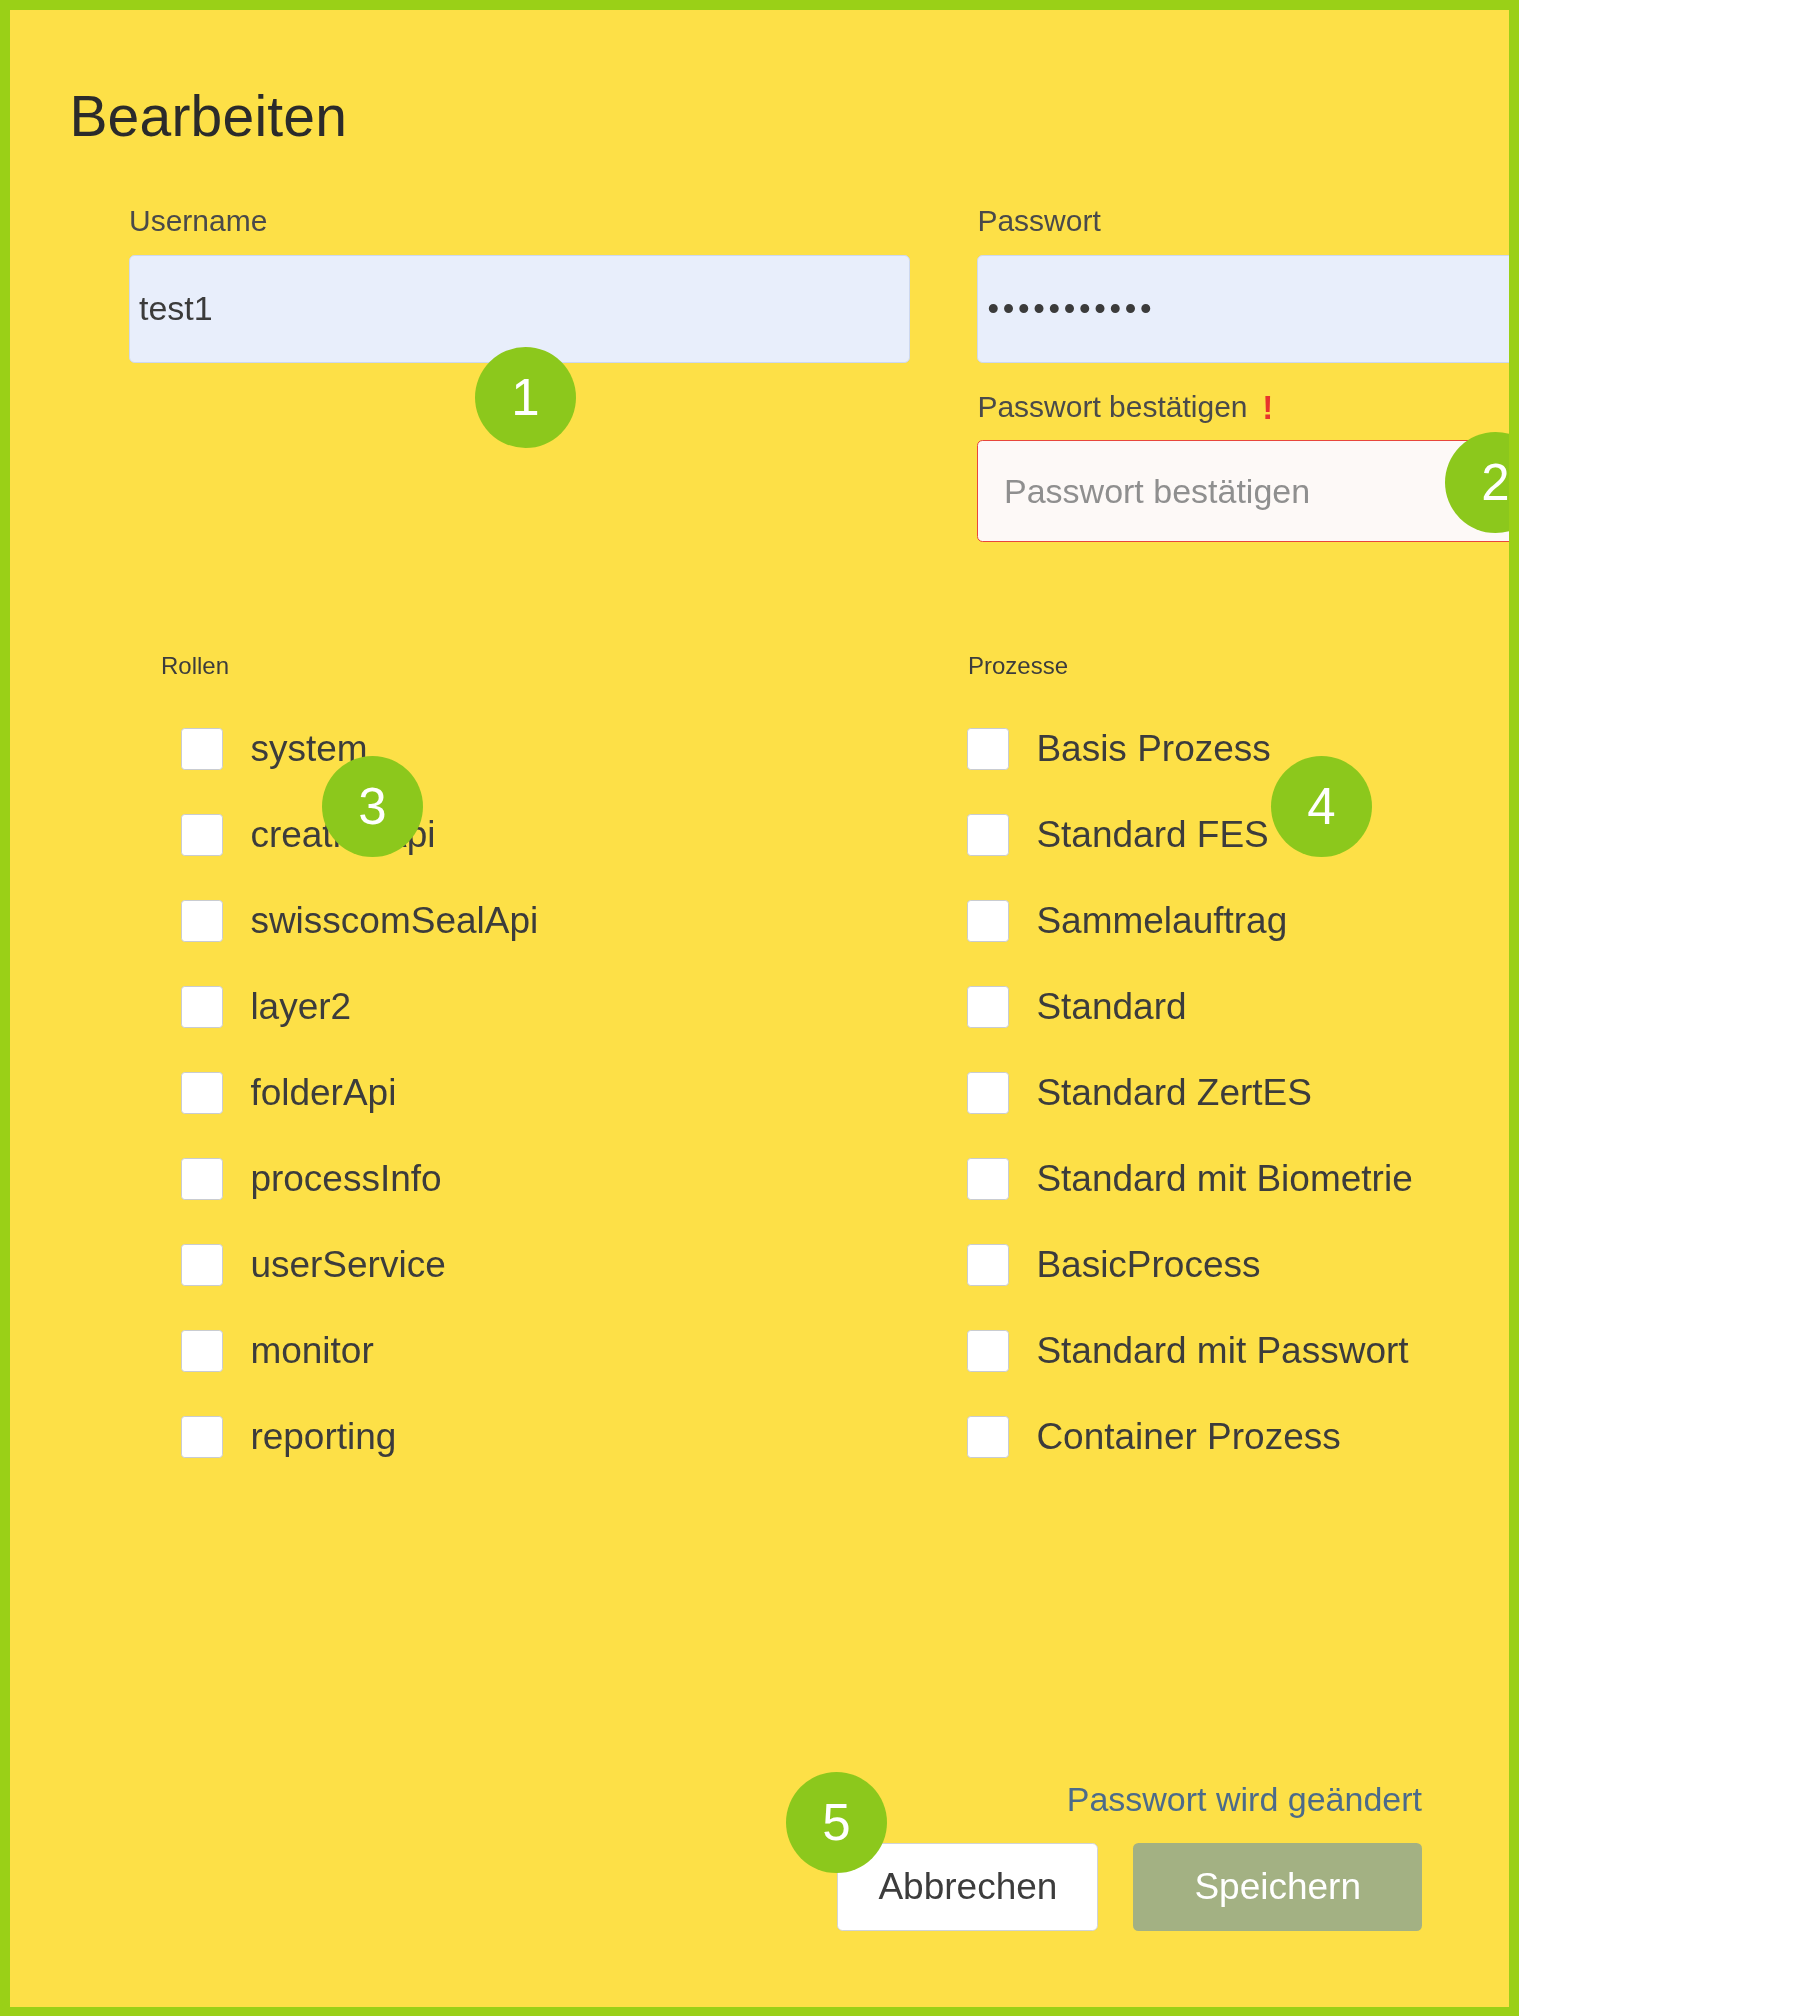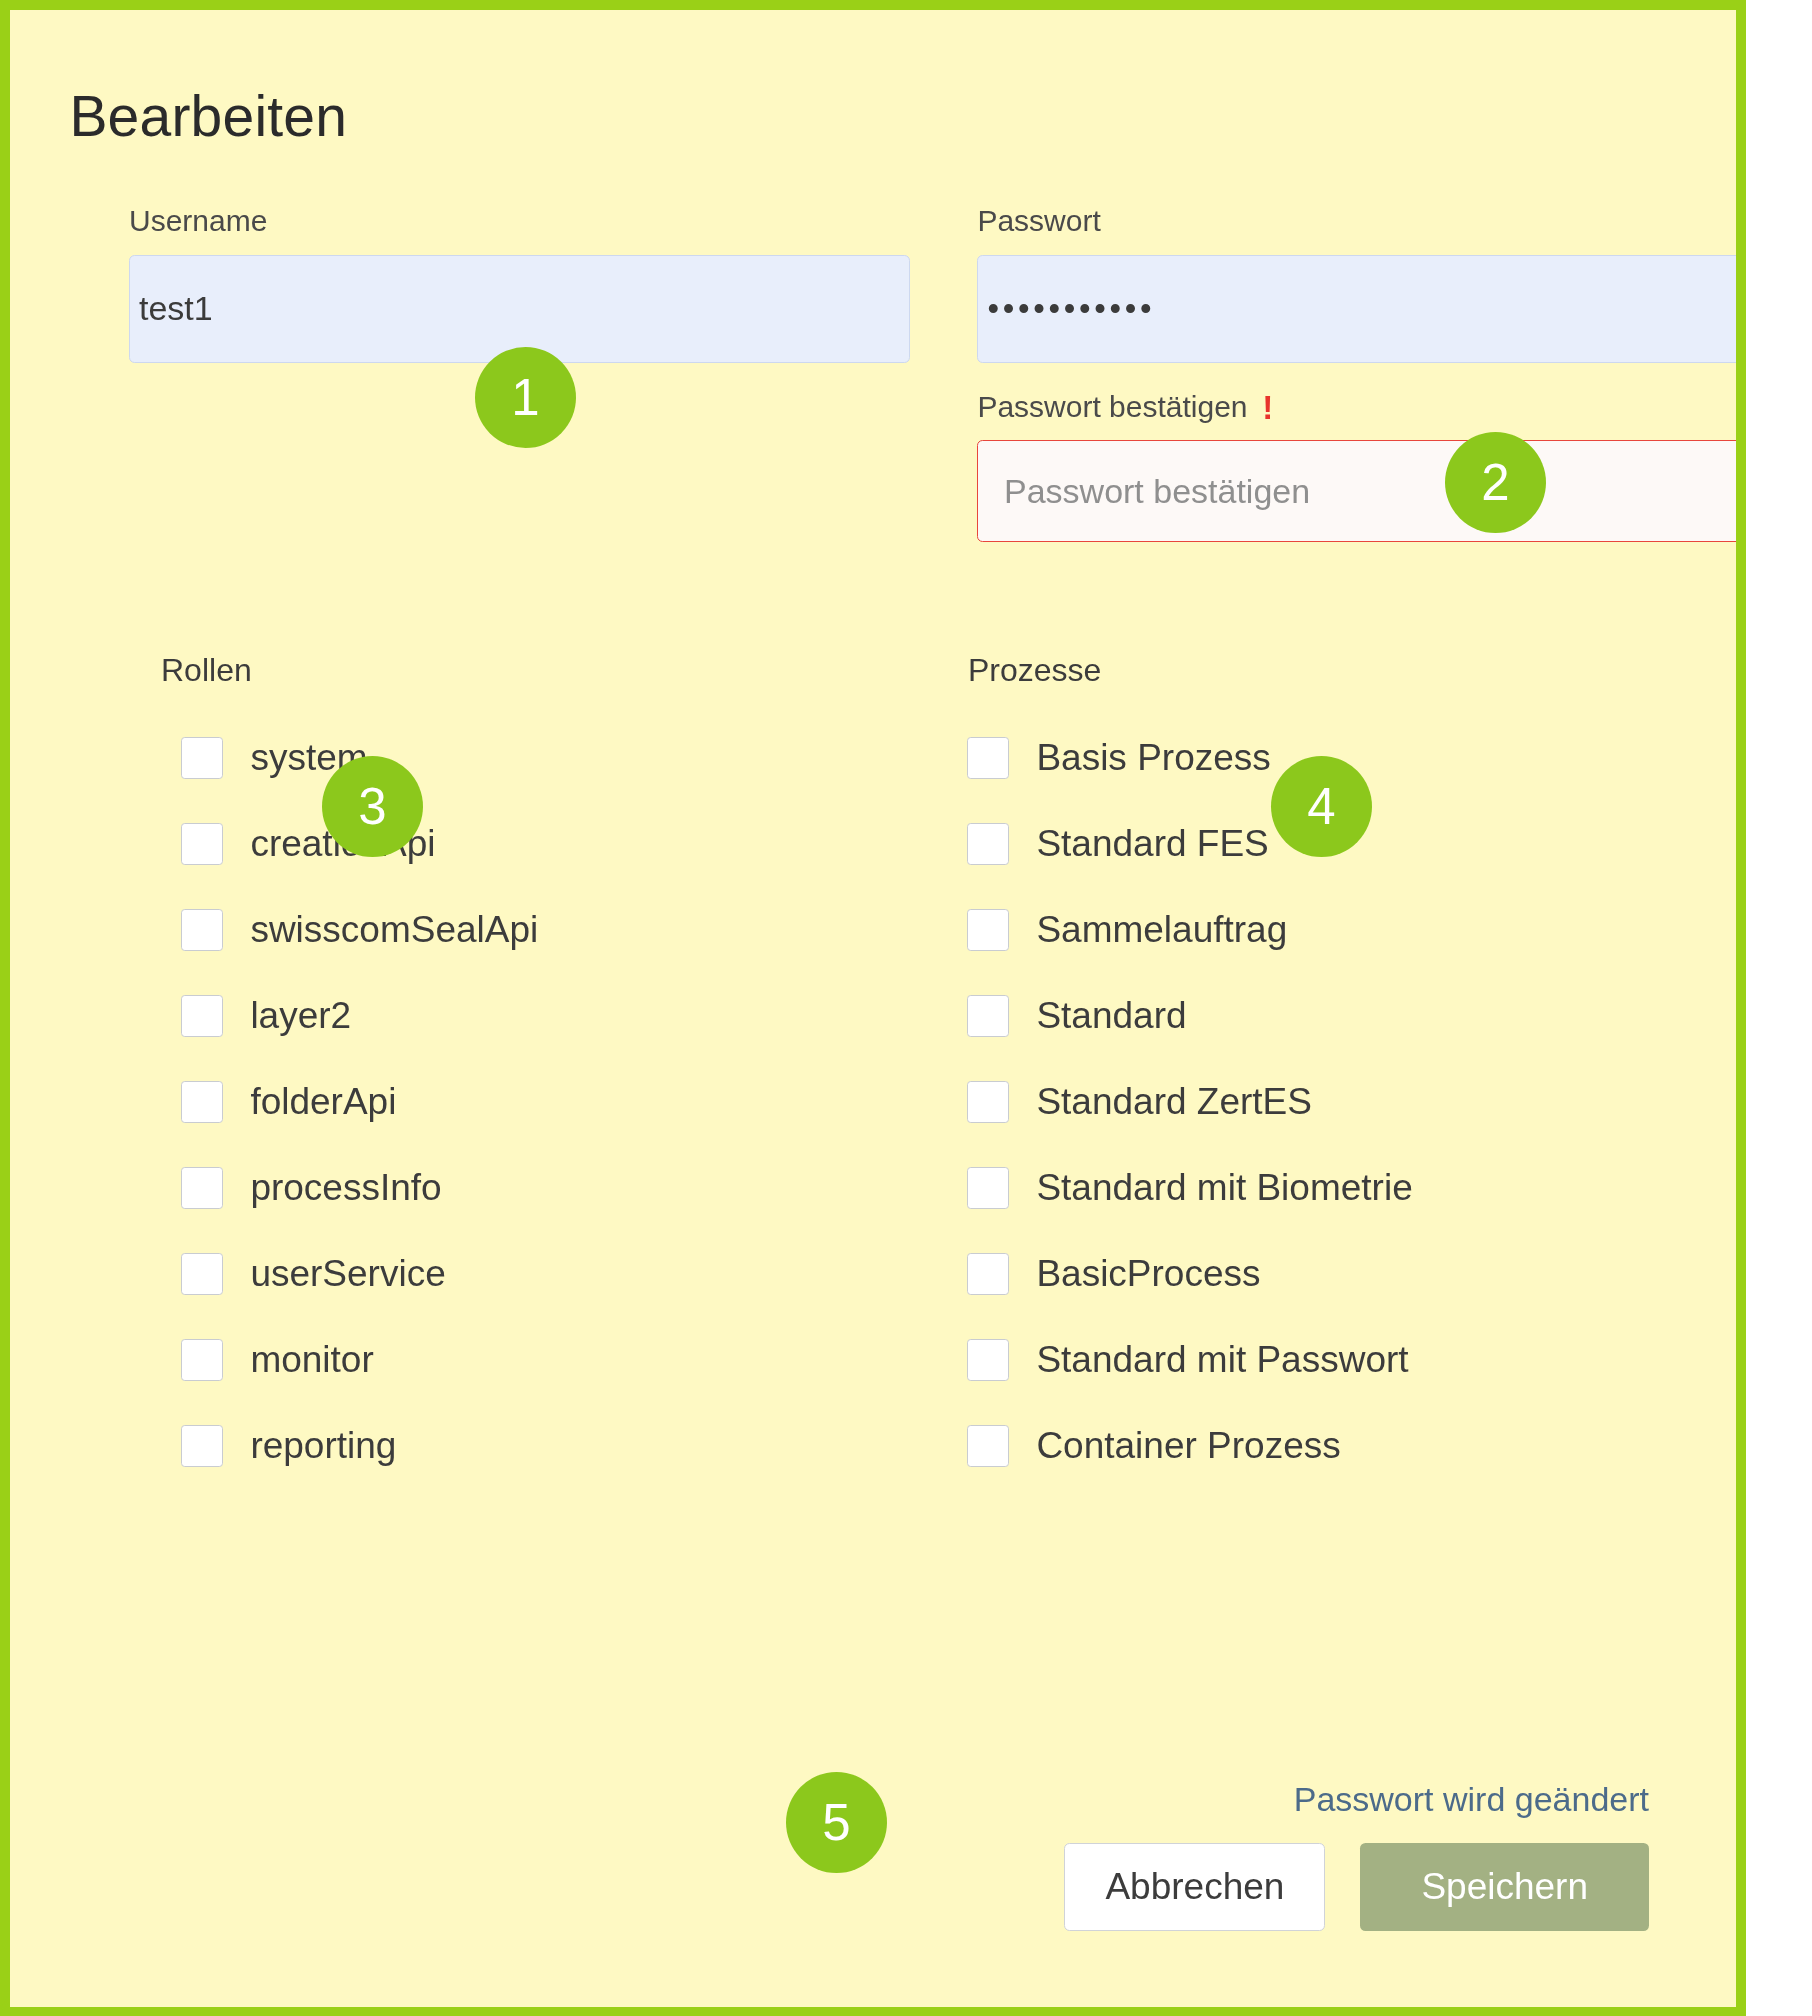--- a/index.html
+++ b/index.html
@@ -9,25 +9,25 @@
   }
   body {
     width: 1813px;
     height: 2017px;
     font-family: "Liberation Sans", sans-serif;
     -webkit-font-smoothing: antialiased;
   }
 
   .screen {
     position: relative;
-    width: 1746px;
+    width: 1519px;
     height: 2017px;
     box-sizing: border-box;
     border: 10px solid #9ad017;
-    background: #fef9c3;
+    background: #fde047;
     overflow: hidden;
   }
 
   .dialog {
     position: absolute;
     left: 0;
     top: 0;
     right: 0;
     bottom: 0;
     padding: 55px 64px 0 64px;
@@ -131,21 +131,21 @@
     margin-left: 87px;
   }
   .list-col-right {
     width: 786px;
     flex: 0 0 786px;
     margin-left: 0px;
     padding-left: 0px;
   }
 
   .list-heading {
-    font-size: 32px;
+    font-size: 24px;
     color: #3c3c3c;
     font-weight: 400;
     margin-bottom: 25.6px;
   }
   .list-heading.right {
     margin-left: 21px;
   }
 
   .check-item {
     display: flex;

